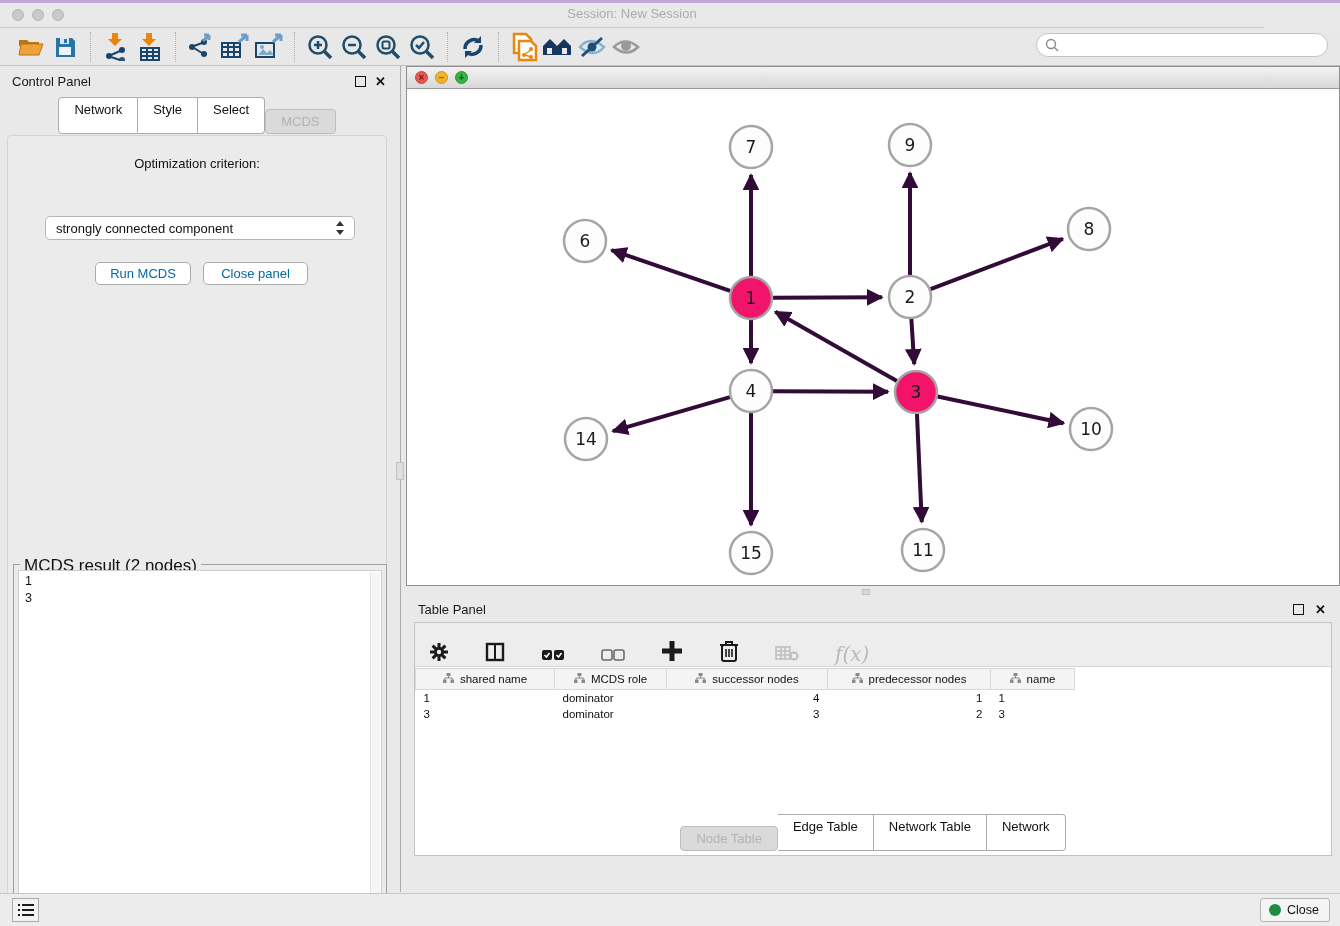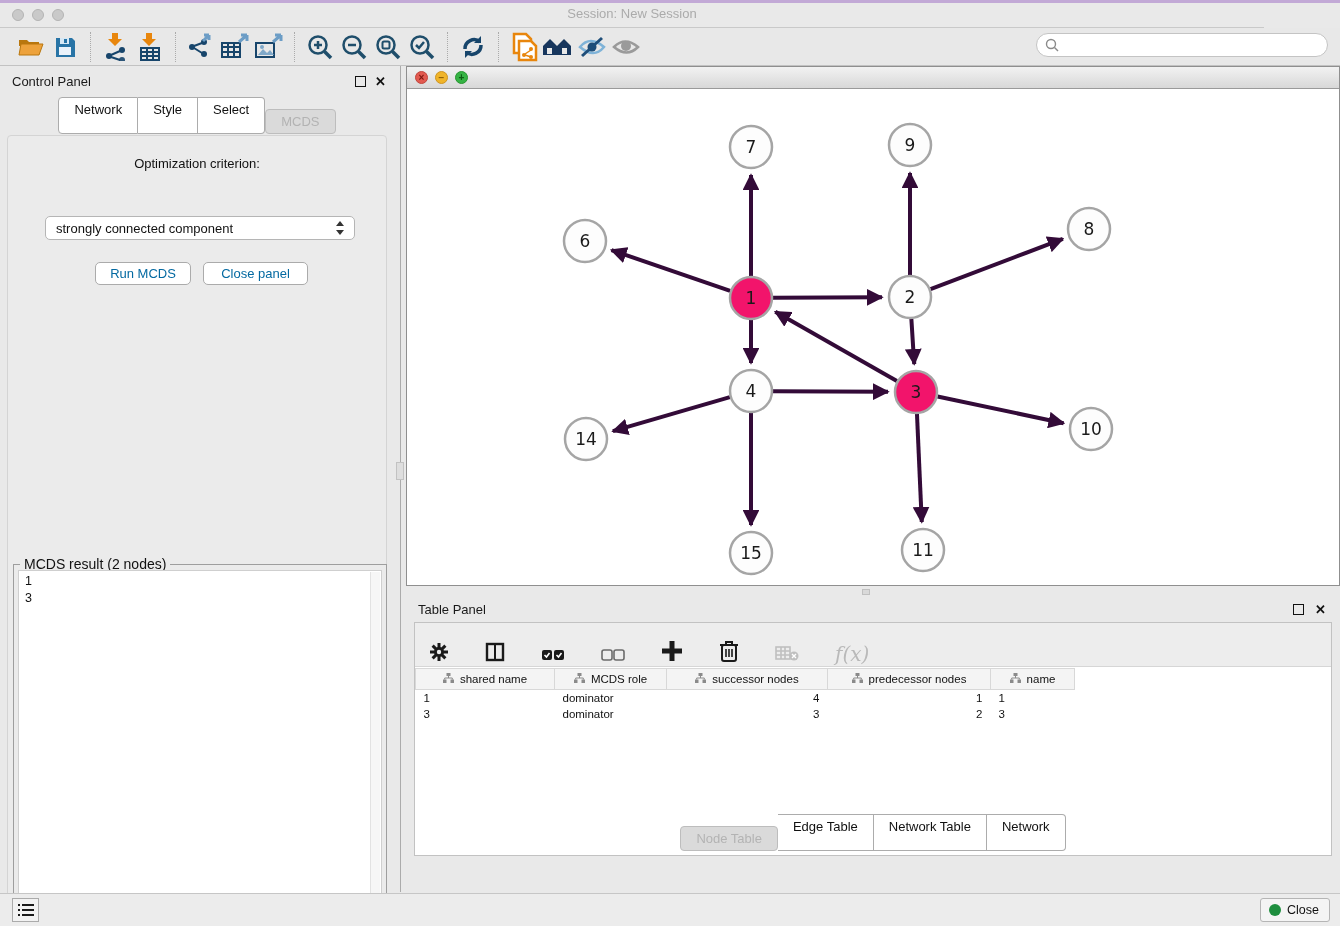--- a/index.html
+++ b/index.html
@@ -30,21 +30,21 @@
   .tab.lastr { border-radius:0 4px 4px 0; }
   .tab.selected { background:#DADADA; color:#B3B3B3; border-radius:4px; border:1px solid #BDBDBD;margin-top:12px; }
   #cp-body { position:absolute; top:53px; left:7px; width:380px; height:765px; background:#EBEBEB; border:1px solid #D4D4D4; border-radius:4px;margin-top:16px; }
   #opt-label { margin-top:20px; text-align:center; font-size:13px; color:#111; }
   #criterion-select { position:absolute; top:80px; left:37px; width:310px; height:24px; background:#FFF; border:1px solid #B5B5B5; border-radius:5px; font-size:13px; display:flex; align-items:center; padding-left:10px; color:#111; }
   .stepper { position:absolute; right:8px; top:4px; width:10px; height:16px; }
   .stepper .up { width:0; height:0; border-left:4px solid transparent; border-right:4px solid transparent; border-bottom:5px solid #333; margin-bottom:4px; }
   .stepper .dn { width:0; height:0; border-left:4px solid transparent; border-right:4px solid transparent; border-top:5px solid #333; }
   .cp-btn { position:absolute; top:126px; height:23px; background:#FFF; border:1px solid #ABABAB; border-radius:5px; font-size:13px; color:#0369a1; text-align:center; line-height:21px; }
   #mcds-result { position:absolute; top:428px; left:5px; width:374px; height:377px; border:1px solid #9E9E9E; background:#EBEBEB; }
-  #mcds-legend { position:absolute; top:-9px; left:6px; background:#EBEBEB; padding:0 4px; font-size:14px; color:#111; }
+  #mcds-legend { position:absolute; top:-9px; left:6px; background:#EBEBEB; padding:0 4px; font-size:17px; color:#111; }
   #mcds-text { position:absolute; top:5px; left:4px; right:4px; bottom:4px; background:#FFF; border:1px solid #CFCFCF; font-size:12.5px; color:#111; padding:2px 0 0 6px; line-height:17px; white-space:pre; }
   #mcds-scroll { position:absolute; top:1px; right:1px; width:10px; bottom:1px; background:#F6F6F6; border-left:1px solid #E2E2E2; }
 
   
   #v-split { position:absolute; top:66px; left:394px; width:12px; height:826px; background:#E9E9E9; }
   #v-split .line { position:absolute; left:6px; top:0; width:1px; height:100%; background:#ABABAB; }
   #v-split .grab { position:absolute; left:2px; top:396px; width:8px; height:18px; background:#DEDEDE; border:1px solid #C2C2C2; }
   #h-grab { position:absolute; top:589px; left:862px; width:8px; height:6px; background:#D9D9D9; border:1px solid #C0C0C0; }
 
   

